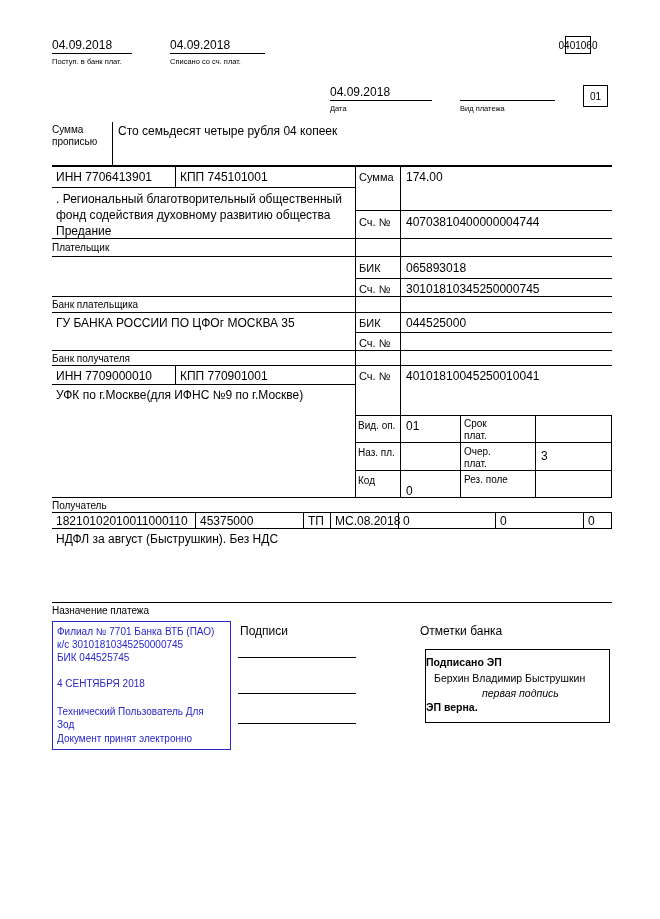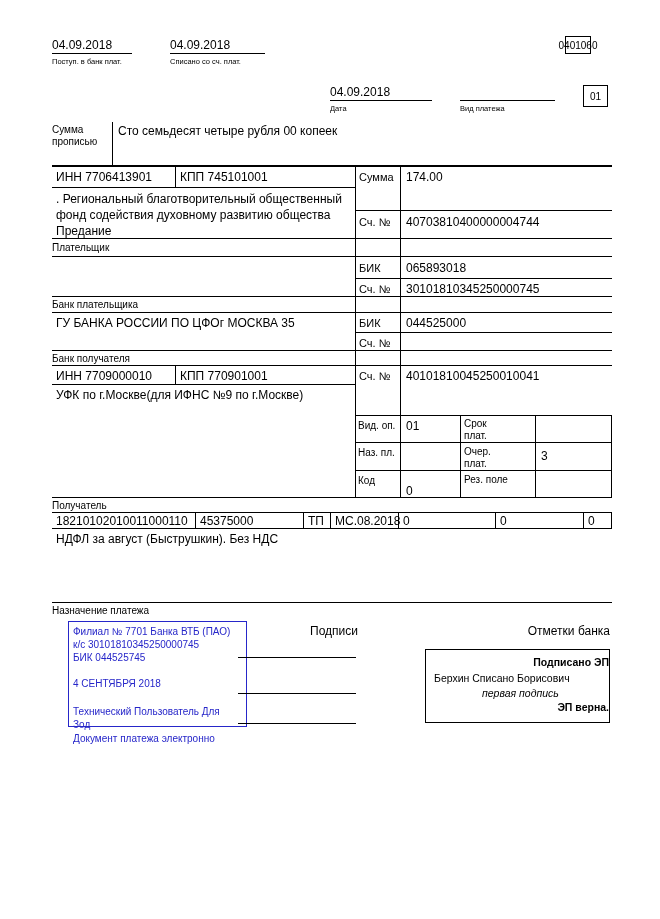--- a/index.html
+++ b/index.html
@@ -6,21 +6,21 @@
   html,body{margin:0;padding:0;background:#fff;}
   .page{position:relative;width:660px;height:919px;background:#fff;
         font-family:"Liberation Sans",sans-serif;color:#000;overflow:hidden;}
   .t{position:absolute;font-size:12px;line-height:14px;white-space:nowrap;}
   .sm{font-size:7.5px;line-height:9px;}
   .lb{font-size:10px;line-height:12px;}
   .md{font-size:11px;line-height:13px;}
   .b{font-weight:700;}
   .i{font-style:italic;margin-left:26px;}
   .w{white-space:normal;}
-  .c{text-align:right;}
+  .c{text-align:left;}
   .blue{color:var(--blue);}
   .hl{position:absolute;background:#000;height:1px;}
   .vl{position:absolute;background:#000;width:1px;}
   .box{position:absolute;border:1px solid #000;box-sizing:border-box;}
   .stampbox{position:absolute;border:1px solid var(--blue);box-sizing:border-box;}
   .cellc{display:flex;align-items:center;justify-content:center;font-size:10px;}
 </style>
 </head>
 <body>
 
@@ -41,21 +41,21 @@
   <div class="t" style="left:330px;top:85px">04.09.2018</div>
   <div class="hl" style="left:330px;top:100px;width:102px"></div>
   <div class="t sm" style="left:330px;top:104px">Дата</div>
   <div class="hl" style="left:460px;top:100px;width:95px"></div>
   <div class="t sm" style="left:460px;top:104px">Вид платежа</div>
   <div class="box cellc" style="left:583px;top:85px;width:25px;height:22px">
     <span>01</span>
   </div>
 
   <div class="t lb w" style="left:52px;top:124px;width:56px">Сумма прописью</div>
-  <div class="t" style="left:118px;top:124px">Сто семьдесят четыре рубля 00 копеек</div>
+  <div class="t" style="left:118px;top:124px">Сто семьдесят четыре рубля 04 копеек</div>
   <div class="vl" style="left:112px;top:122px;height:43px"></div>
   <div class="hl" style="left:52px;top:165px;width:560px;height:2px"></div>
 
   <div class="t" style="left:56px;top:170px">ИНН 7706413901</div>
   <div class="t" style="left:180px;top:170px">КПП 745101001</div>
   <div class="t md" style="left:359px;top:171px">Сумма</div>
   <div class="t" style="left:406px;top:170px">174.00</div>
   <div class="hl" style="left:52px;top:187px;width:303px"></div>
   <div class="hl" style="left:355px;top:210px;width:257px"></div>
 
@@ -133,34 +133,34 @@
   <div class="vl" style="left:611px;top:512px;height:16px"></div>
   <div class="hl" style="left:52px;top:528px;width:560px"></div>
 
   <div class="t" style="left:56px;top:532px">НДФЛ за август (Быструшкин). Без НДС</div>
   <div class="hl" style="left:52px;top:602px;width:560px"></div>
   <div class="t lb" style="left:52px;top:605px">Назначение платежа</div>
 
   <div class="t c" style="left:240px;top:624px;width:118px">Подписи</div>
   <div class="t c" style="left:420px;top:624px;width:190px">Отметки банка</div>
 
-  <div class="stampbox" style="left:68px;top:621px;width:179px;height:106px">
+  <div class="stampbox" style="left:52px;top:621px;width:179px;height:129px">
     <div class="t lb blue" style="left:4px;top:4px">Филиал № 7701 Банка ВТБ (ПАО)</div>
     <div class="t lb blue" style="left:4px;top:17px">к/с 30101810345250000745</div>
     <div class="t lb blue" style="left:4px;top:30px">БИК 044525745</div>
     <div class="t lb blue" style="left:4px;top:56px">4 СЕНТЯБРЯ 2018</div>
     <div class="t lb blue" style="left:4px;top:84px">Технический Пользователь Для</div>
     <div class="t lb blue" style="left:4px;top:97px">Зод</div>
-    <div class="t lb blue" style="left:4px;top:111px">Документ платежа электронно</div>
+    <div class="t lb blue" style="left:4px;top:111px">Документ принят электронно</div>
   </div>
 
   <div class="hl" style="left:238px;top:657px;width:118px"></div>
   <div class="hl" style="left:238px;top:693px;width:118px"></div>
   <div class="hl" style="left:238px;top:723px;width:118px"></div>
 
   <div class="box" style="left:425px;top:649px;width:185px;height:74px">
     <div class="t b c" style="left:0;top:5px;width:183px;font-size:10.5px">Подписано ЭП</div>
-    <div class="t" style="left:8px;top:21px;font-size:10.5px">Берхин Списано Борисович</div>
+    <div class="t" style="left:8px;top:21px;font-size:10.5px">Берхин Владимир Быструшкин</div>
     <div class="t i" style="left:30px;top:36px;font-size:10.5px">первая подпись</div>
     <div class="t b c" style="left:0;top:50px;width:183px;font-size:10.5px">ЭП верна.</div>
   </div>
 
 </div>
 
 </body></html>

